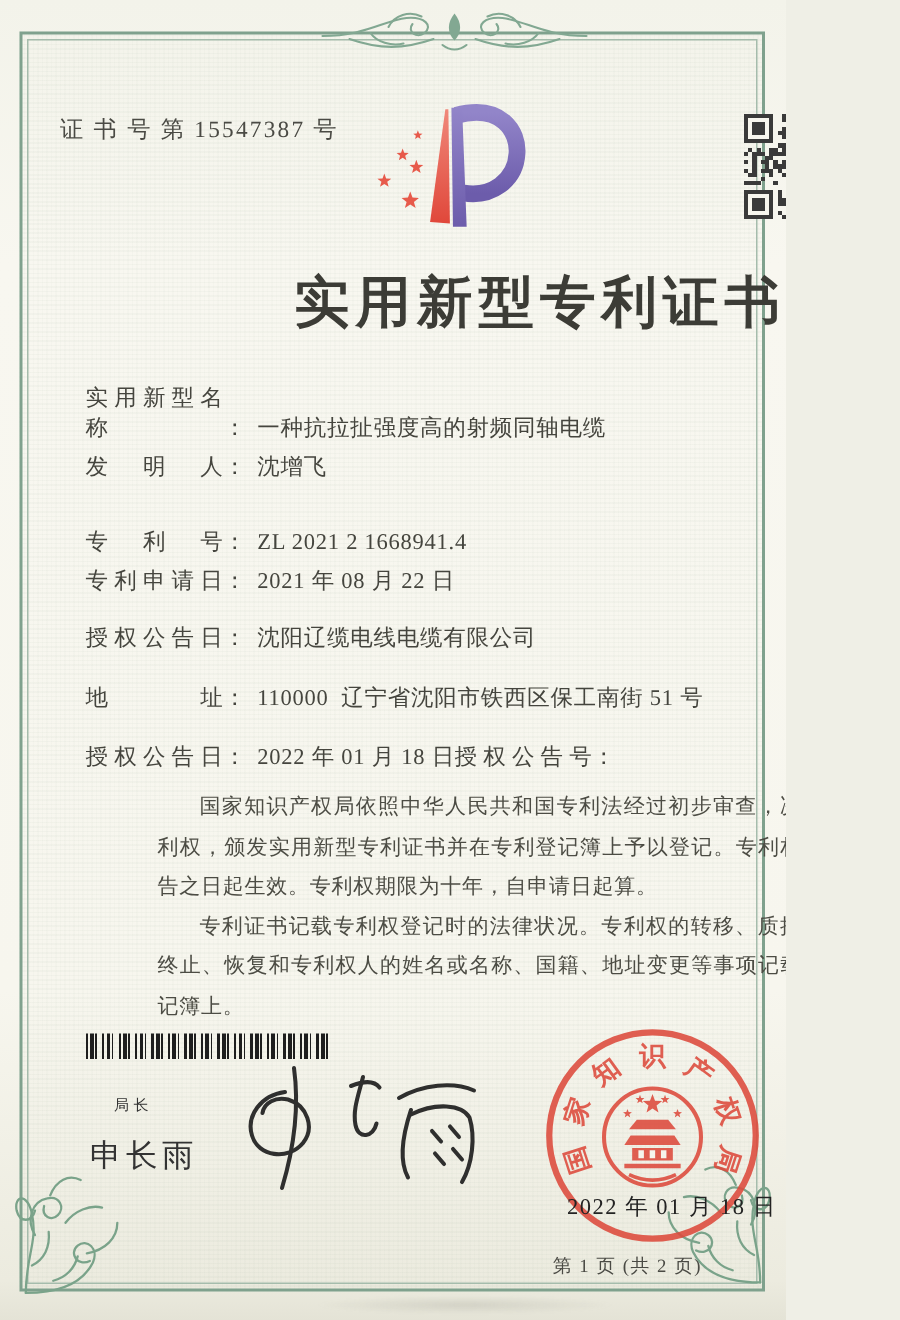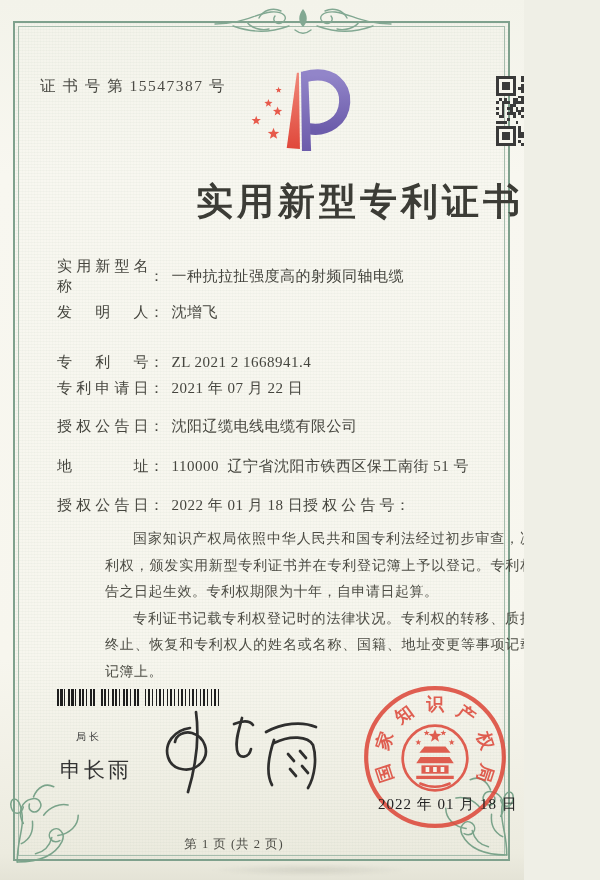--- a/index.html
+++ b/index.html
@@ -46,21 +46,21 @@
   .logo{position:absolute;left:243px;top:63px;width:122px;height:103px}
   .qr{position:absolute;left:496px;top:76px;width:70px;height:70px}
 
   .title{
     position:absolute;left:0;right:0;top:177px;text-align:right;
     font-size:37px;font-weight:600;letter-spacing:4px;color:#3c3c36;
   }
 
   .frow{
     position:absolute;left:57px;right:50px;
-    display:flex;align-items:center;
+    display:flex;align-items:flex-end;
     font-size:15px;color:var(--text-dark);letter-spacing:.5px;line-height:20px;
   }
   .flabel{width:92px;flex:none;text-align:justify;text-align-last:justify}
   .fcolon{flex:none;margin-right:7px}
   .fvalue{flex:none;white-space:pre}
   .r1{top:256px}.r2{top:302px}.r3{top:352px}.r4{top:378px}.r5{top:416px}.r6{top:456px}.r7{top:495px}
   .fgroup2{position:absolute;left:246px;top:0;display:flex;align-items:baseline}
   .r7 .fgroup1{display:flex;align-items:baseline}
 
   .body-text{
@@ -81,21 +81,21 @@
   .signer-name{position:absolute;left:60px;top:756px;font-size:21px;letter-spacing:3px;color:#333}
   .signature{position:absolute;left:150px;top:700px;width:185px;height:100px}
 
   .seal{position:absolute;left:362px;top:684px;width:146px;height:146px;opacity:.88}
   .seal text{font-weight:bold;fill:var(--seal-red)}
   .issue-date{
     position:absolute;left:378px;top:795px;
     font-size:15px;color:#232323;letter-spacing:1px;white-space:pre;
   }
   .footer{
-    position:absolute;left:0;right:56px;top:836px;text-align:center;
+    position:absolute;left:0;right:56px;top:836px;text-align:right;
     font-size:12.5px;color:#4a4a44;letter-spacing:1px;
   }
   .ghost{
     position:absolute;left:210px;top:864px;width:200px;height:12px;
     background:radial-gradient(ellipse at center,rgba(120,120,110,.18),transparent 70%);
     filter:blur(1px);
   }
 </style>
 </head>
 <body>
@@ -399,21 +399,21 @@
       <span class="fvalue">沈增飞</span>
   </div>
   <div class="frow r3">
     <span class="flabel">专利号</span>
       <span class="fcolon">：</span>
       <span class="fvalue">ZL 2021 2 1668941.4</span>
   </div>
   <div class="frow r4">
     <span class="flabel">专利申请日</span>
       <span class="fcolon">：</span>
-      <span class="fvalue">2021 年 07 月 22 日</span>
+      <span class="fvalue">2021 年 08 月 22 日</span>
   </div>
   <div class="frow r5">
     <span class="flabel">授权公告日</span>
       <span class="fcolon">：</span>
       <span class="fvalue">沈阳辽缆电线电缆有限公司</span>
   </div>
   <div class="frow r6">
     <span class="flabel">地址</span>
       <span class="fcolon">：</span>
       <span class="fvalue">110000  辽宁省沈阳市铁西区保工南街 51 号</span>

